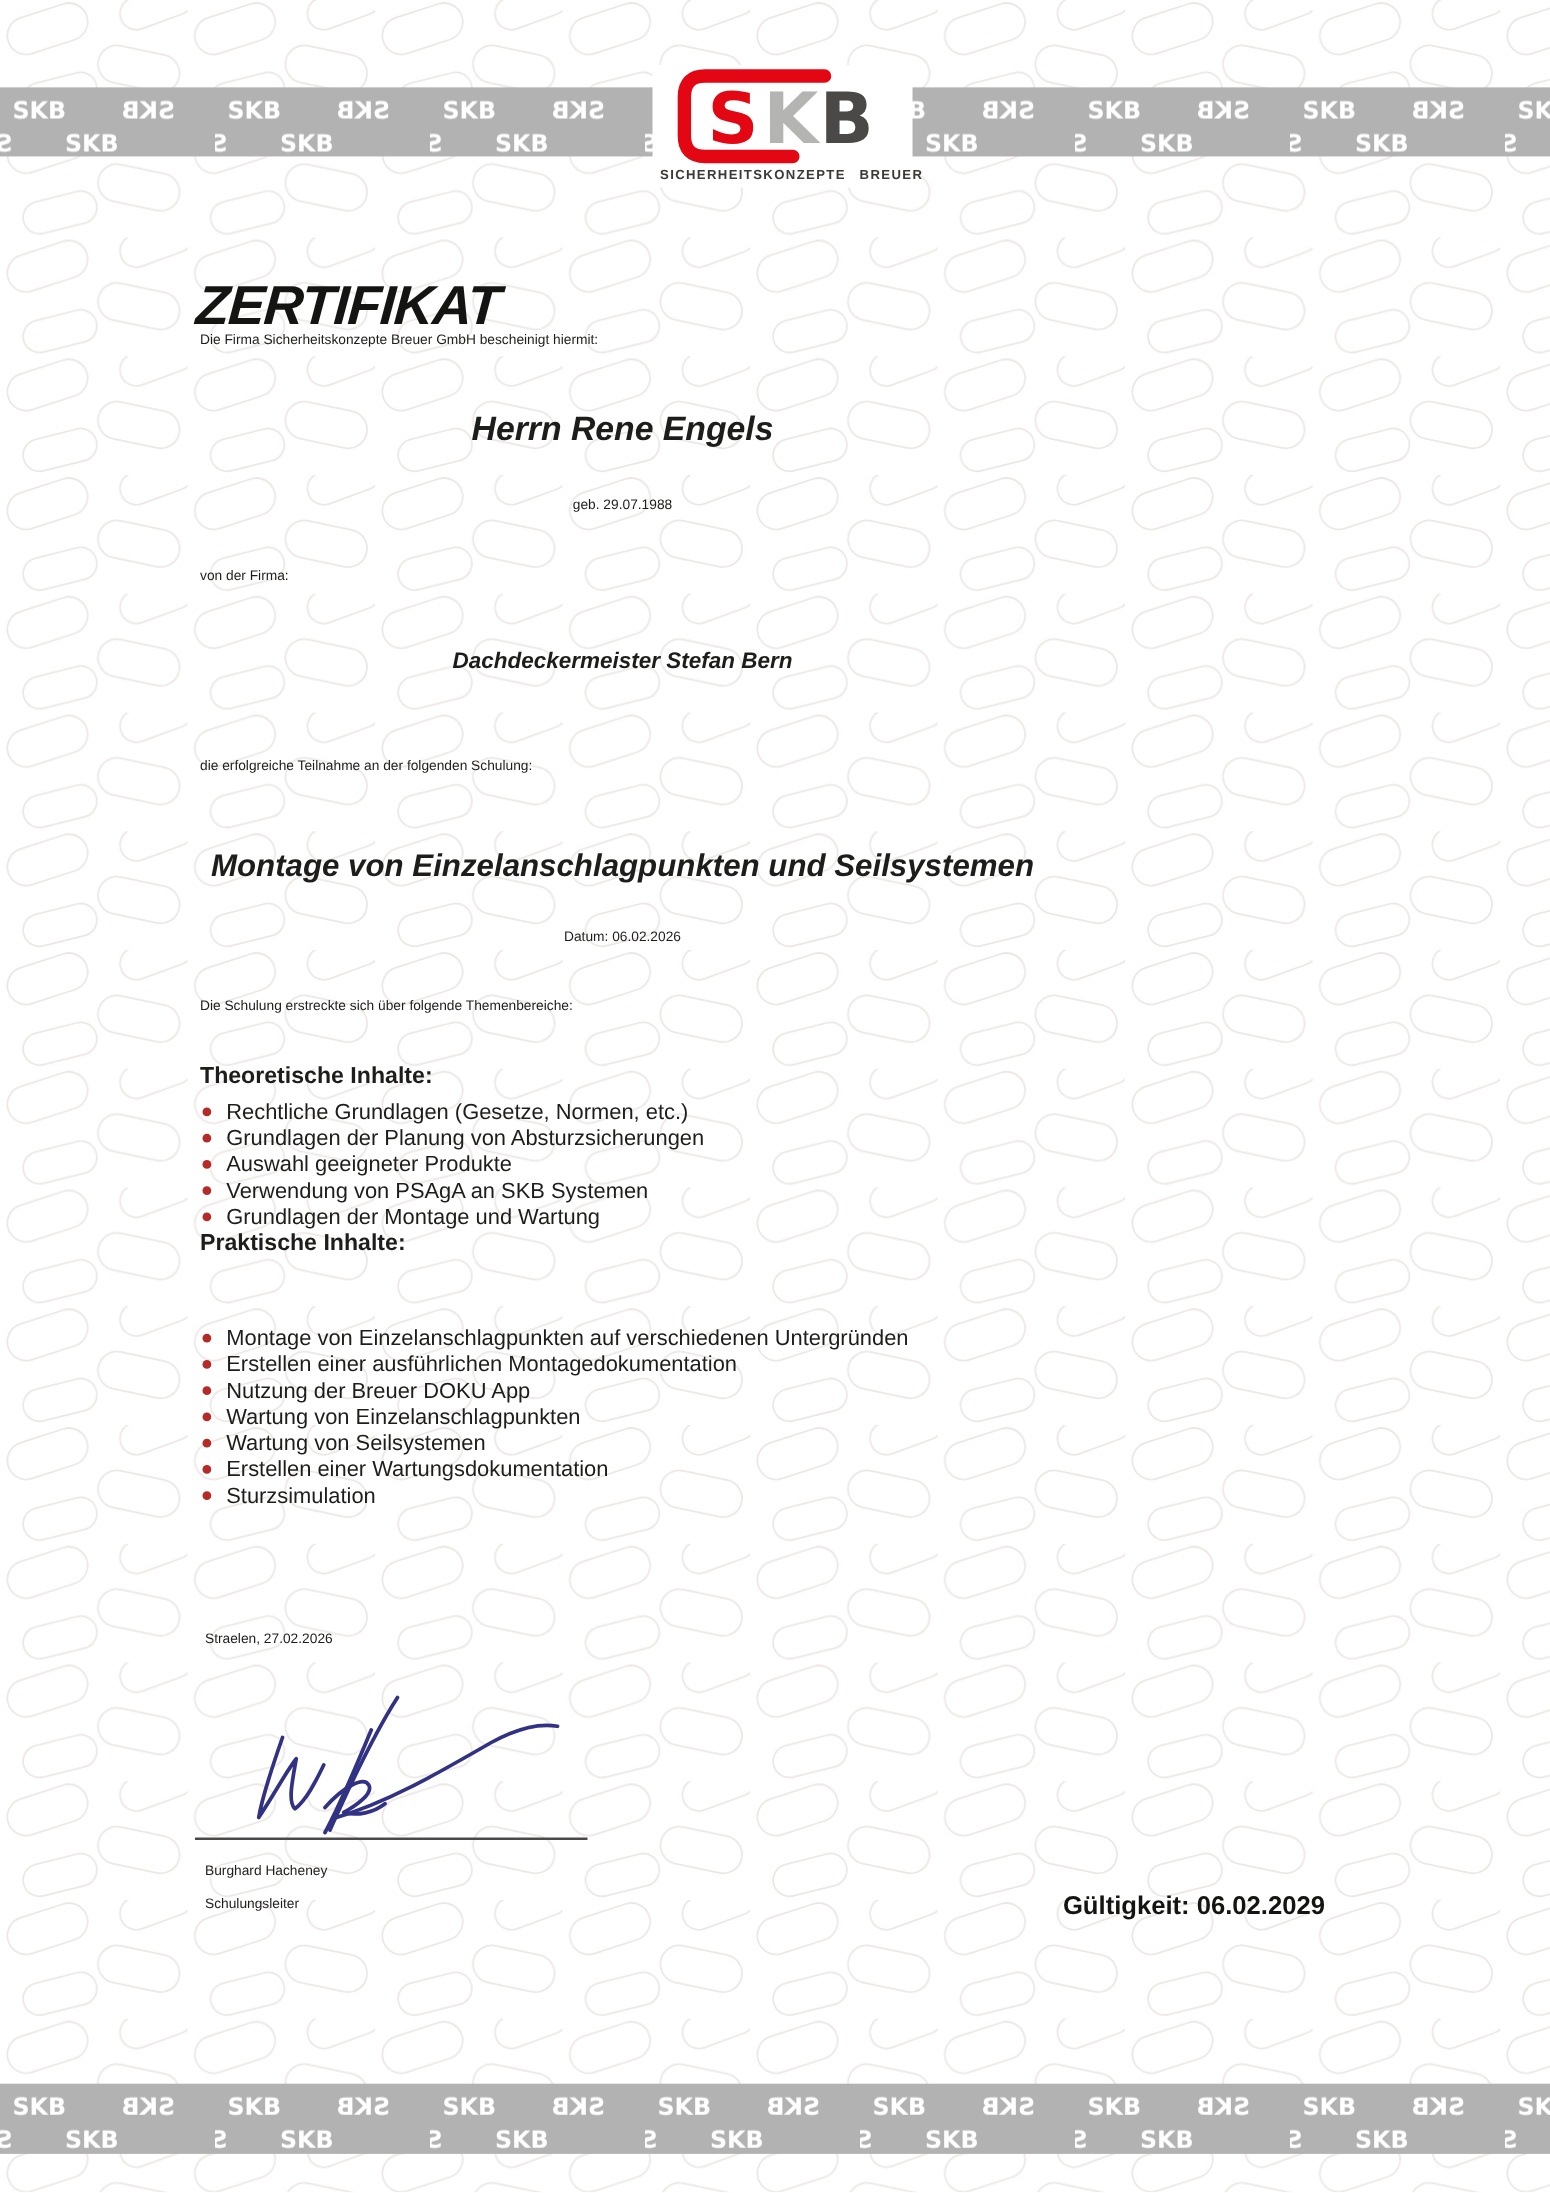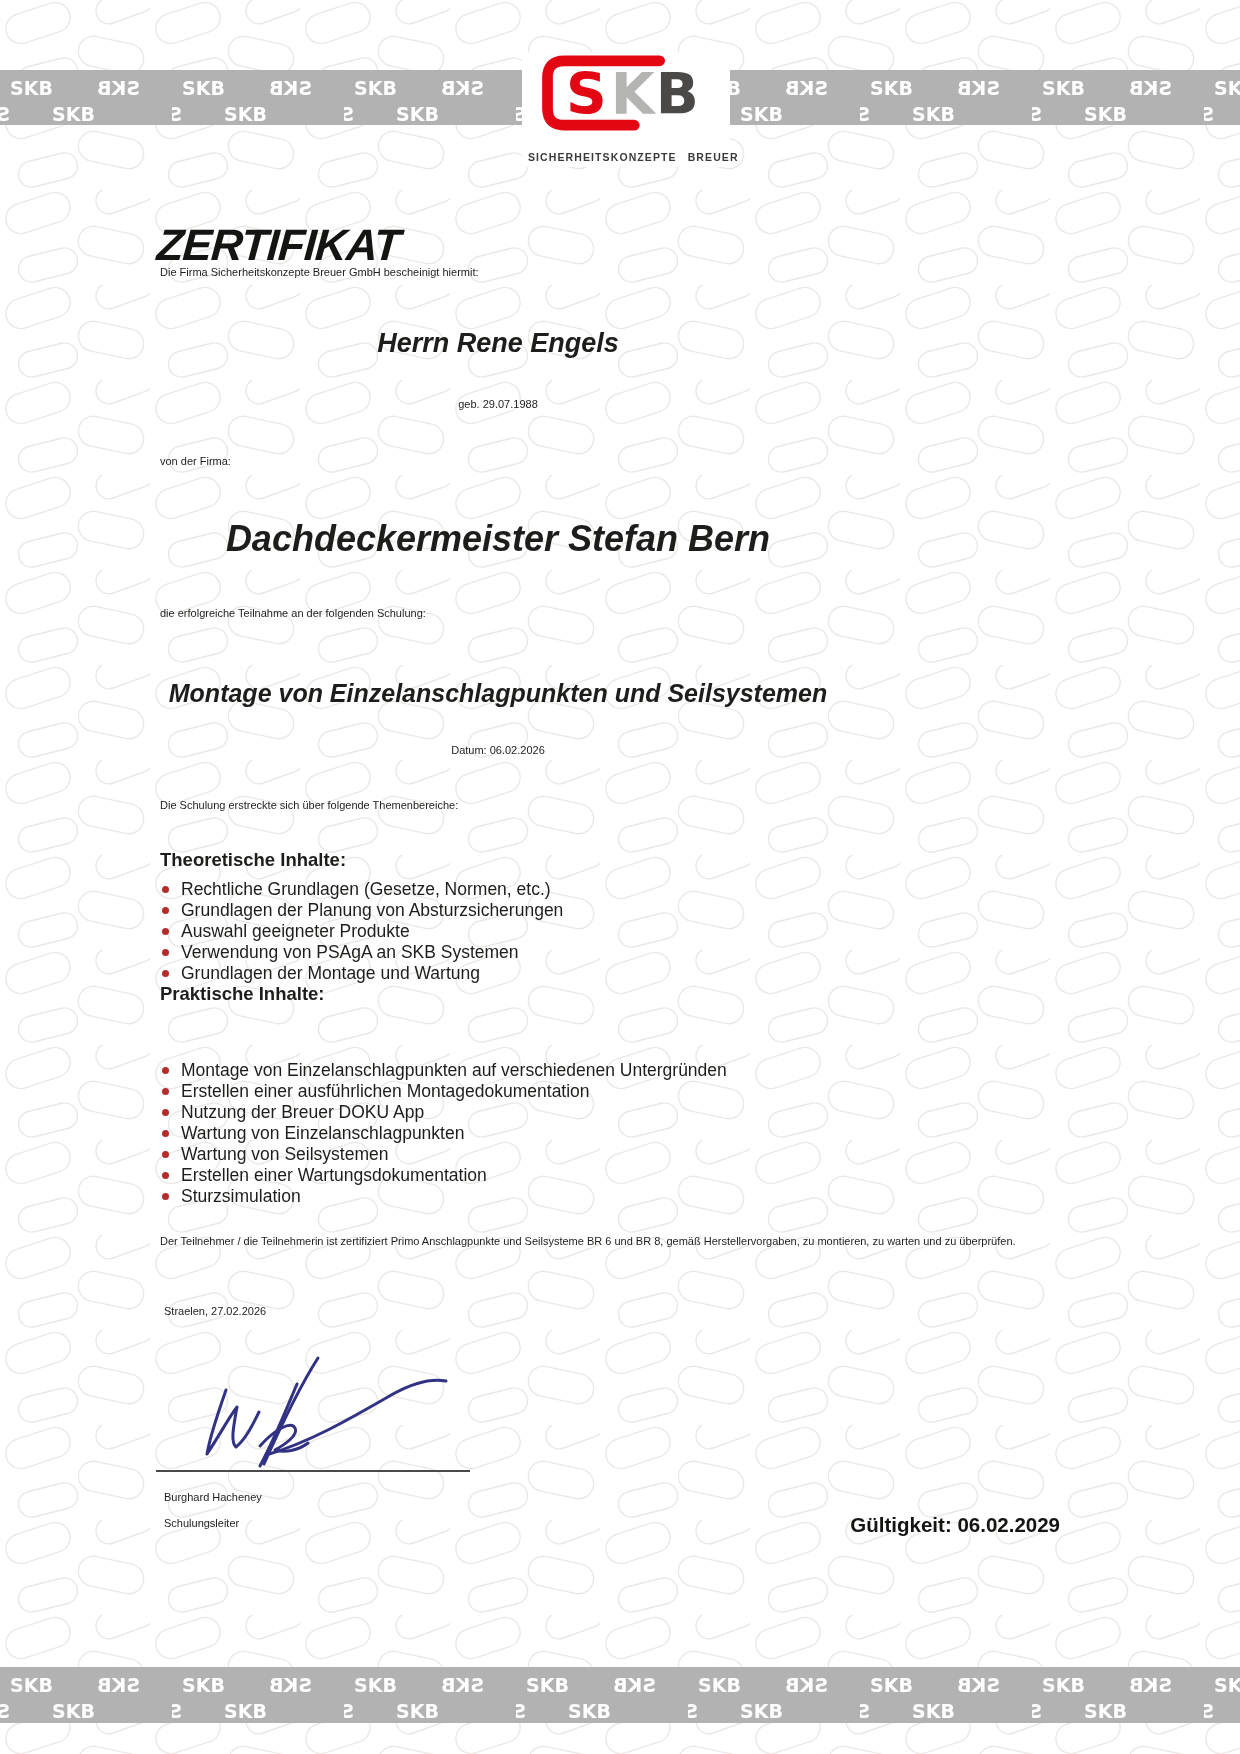--- a/index.html
+++ b/index.html
@@ -7,31 +7,31 @@
         font-family:"Liberation Sans",sans-serif;color:#1d1d1b;overflow:hidden;}
   .watermark{position:absolute;inset:0;width:100%;height:100%;}
   .band{position:absolute;left:0;width:1240px;height:56px;background:#b2b2b2;}
   .band svg{display:block;width:100%;height:100%;}
   .band-top{top:70px;height:55px;}
   .band-bottom{top:1667px;}
   .logo-wrap{position:absolute;left:522px;top:52px;width:196px;background:#ffffff;
              text-align:center;padding:2px 6px 4px 6px;}
   .logo-svg{display:block;margin:0 auto;}
   .tagline{font-size:10.5px;font-weight:bold;letter-spacing:1.1px;word-spacing:7px;
-           color:#3c3a38;margin-top:19px;white-space:nowrap;}
+           color:#3c3a38;margin-top:2px;white-space:nowrap;}
   .abs{position:absolute;}
   .title{top:191px;left:157px;font-size:44px;font-weight:bold;font-style:italic;
          letter-spacing:-1px;transform:skewX(-4deg);color:#141412;}
   .body-text{font-size:11px;color:#1d1d1b;}
   .intro{top:266px;left:160px;}
   .center{left:0;width:996px;text-align:center;}
   .participant{top:328px;font-size:27px;font-weight:bold;font-style:italic;}
   .birthdate{top:398px;}
   .company-label{top:455px;left:160px;}
-  .company{top:518px;font-size:36px;font-weight:bold;font-style:italic;}
+  .company{top:518px;font-size:18px;font-weight:bold;font-style:italic;}
   .participation{top:607px;left:160px;}
   .course{top:679px;font-size:25px;font-weight:bold;font-style:italic;}
   .datum{top:744px;}
   .topics-intro{top:799px;left:160px;}
   .list-head{left:160px;font-size:18.5px;font-weight:bold;}
   .theory-head{top:849px;}
   .practice-head{top:983px;}
   ul.topic-list{list-style:none;margin:0;padding:0;left:160px;width:960px;}
   .theory-list{top:879px;}
   .practice-list{top:1060px;}
@@ -128,21 +128,20 @@
   <ul class="abs topic-list practice-list">
     <li><span class="bullet"></span><span>Montage von Einzelanschlagpunkten auf verschiedenen Untergründen</span></li>
     <li><span class="bullet"></span><span>Erstellen einer ausführlichen Montagedokumentation</span></li>
     <li><span class="bullet"></span><span>Nutzung der Breuer DOKU App</span></li>
     <li><span class="bullet"></span><span>Wartung von Einzelanschlagpunkten</span></li>
     <li><span class="bullet"></span><span>Wartung von Seilsystemen</span></li>
     <li><span class="bullet"></span><span>Erstellen einer Wartungsdokumentation</span></li>
     <li><span class="bullet"></span><span>Sturzsimulation</span></li>
   </ul>
 
-  <div class="abs certification body-text">Der Teilnehmer / die Teilnehmerin ist zertifiziert Primo Anschlagpunkte und Seilsysteme BR 6 und BR 8, gemäß Herstellervorgaben, zu montieren, zu warten und zu überprüfen.</div>
 
   <div class="abs place-date body-text">Straelen, 27.02.2026</div>
 
   <div class="abs signature-box">
     <svg width="270" height="118" viewBox="0 0 270 118">
       <g fill="none" stroke="#323284" stroke-width="3" stroke-linecap="round" stroke-linejoin="round">
         <path d="M 30 40 C 23 60 14 86 11 104 C 25 83 33 67 41 57 C 38 74 34 92 40 97 C 50 89 57 74 63 62"></path>
         <path d="M 122 8 C 104 36 84 78 68 114"></path>
         <path d="M 101 34 C 90 60 78 90 64 116"></path>
         <path d="M 64 96 C 79 79 95 71 99 78 C 103 85 88 95 79 100 C 90 103 103 100 112 93"></path>

